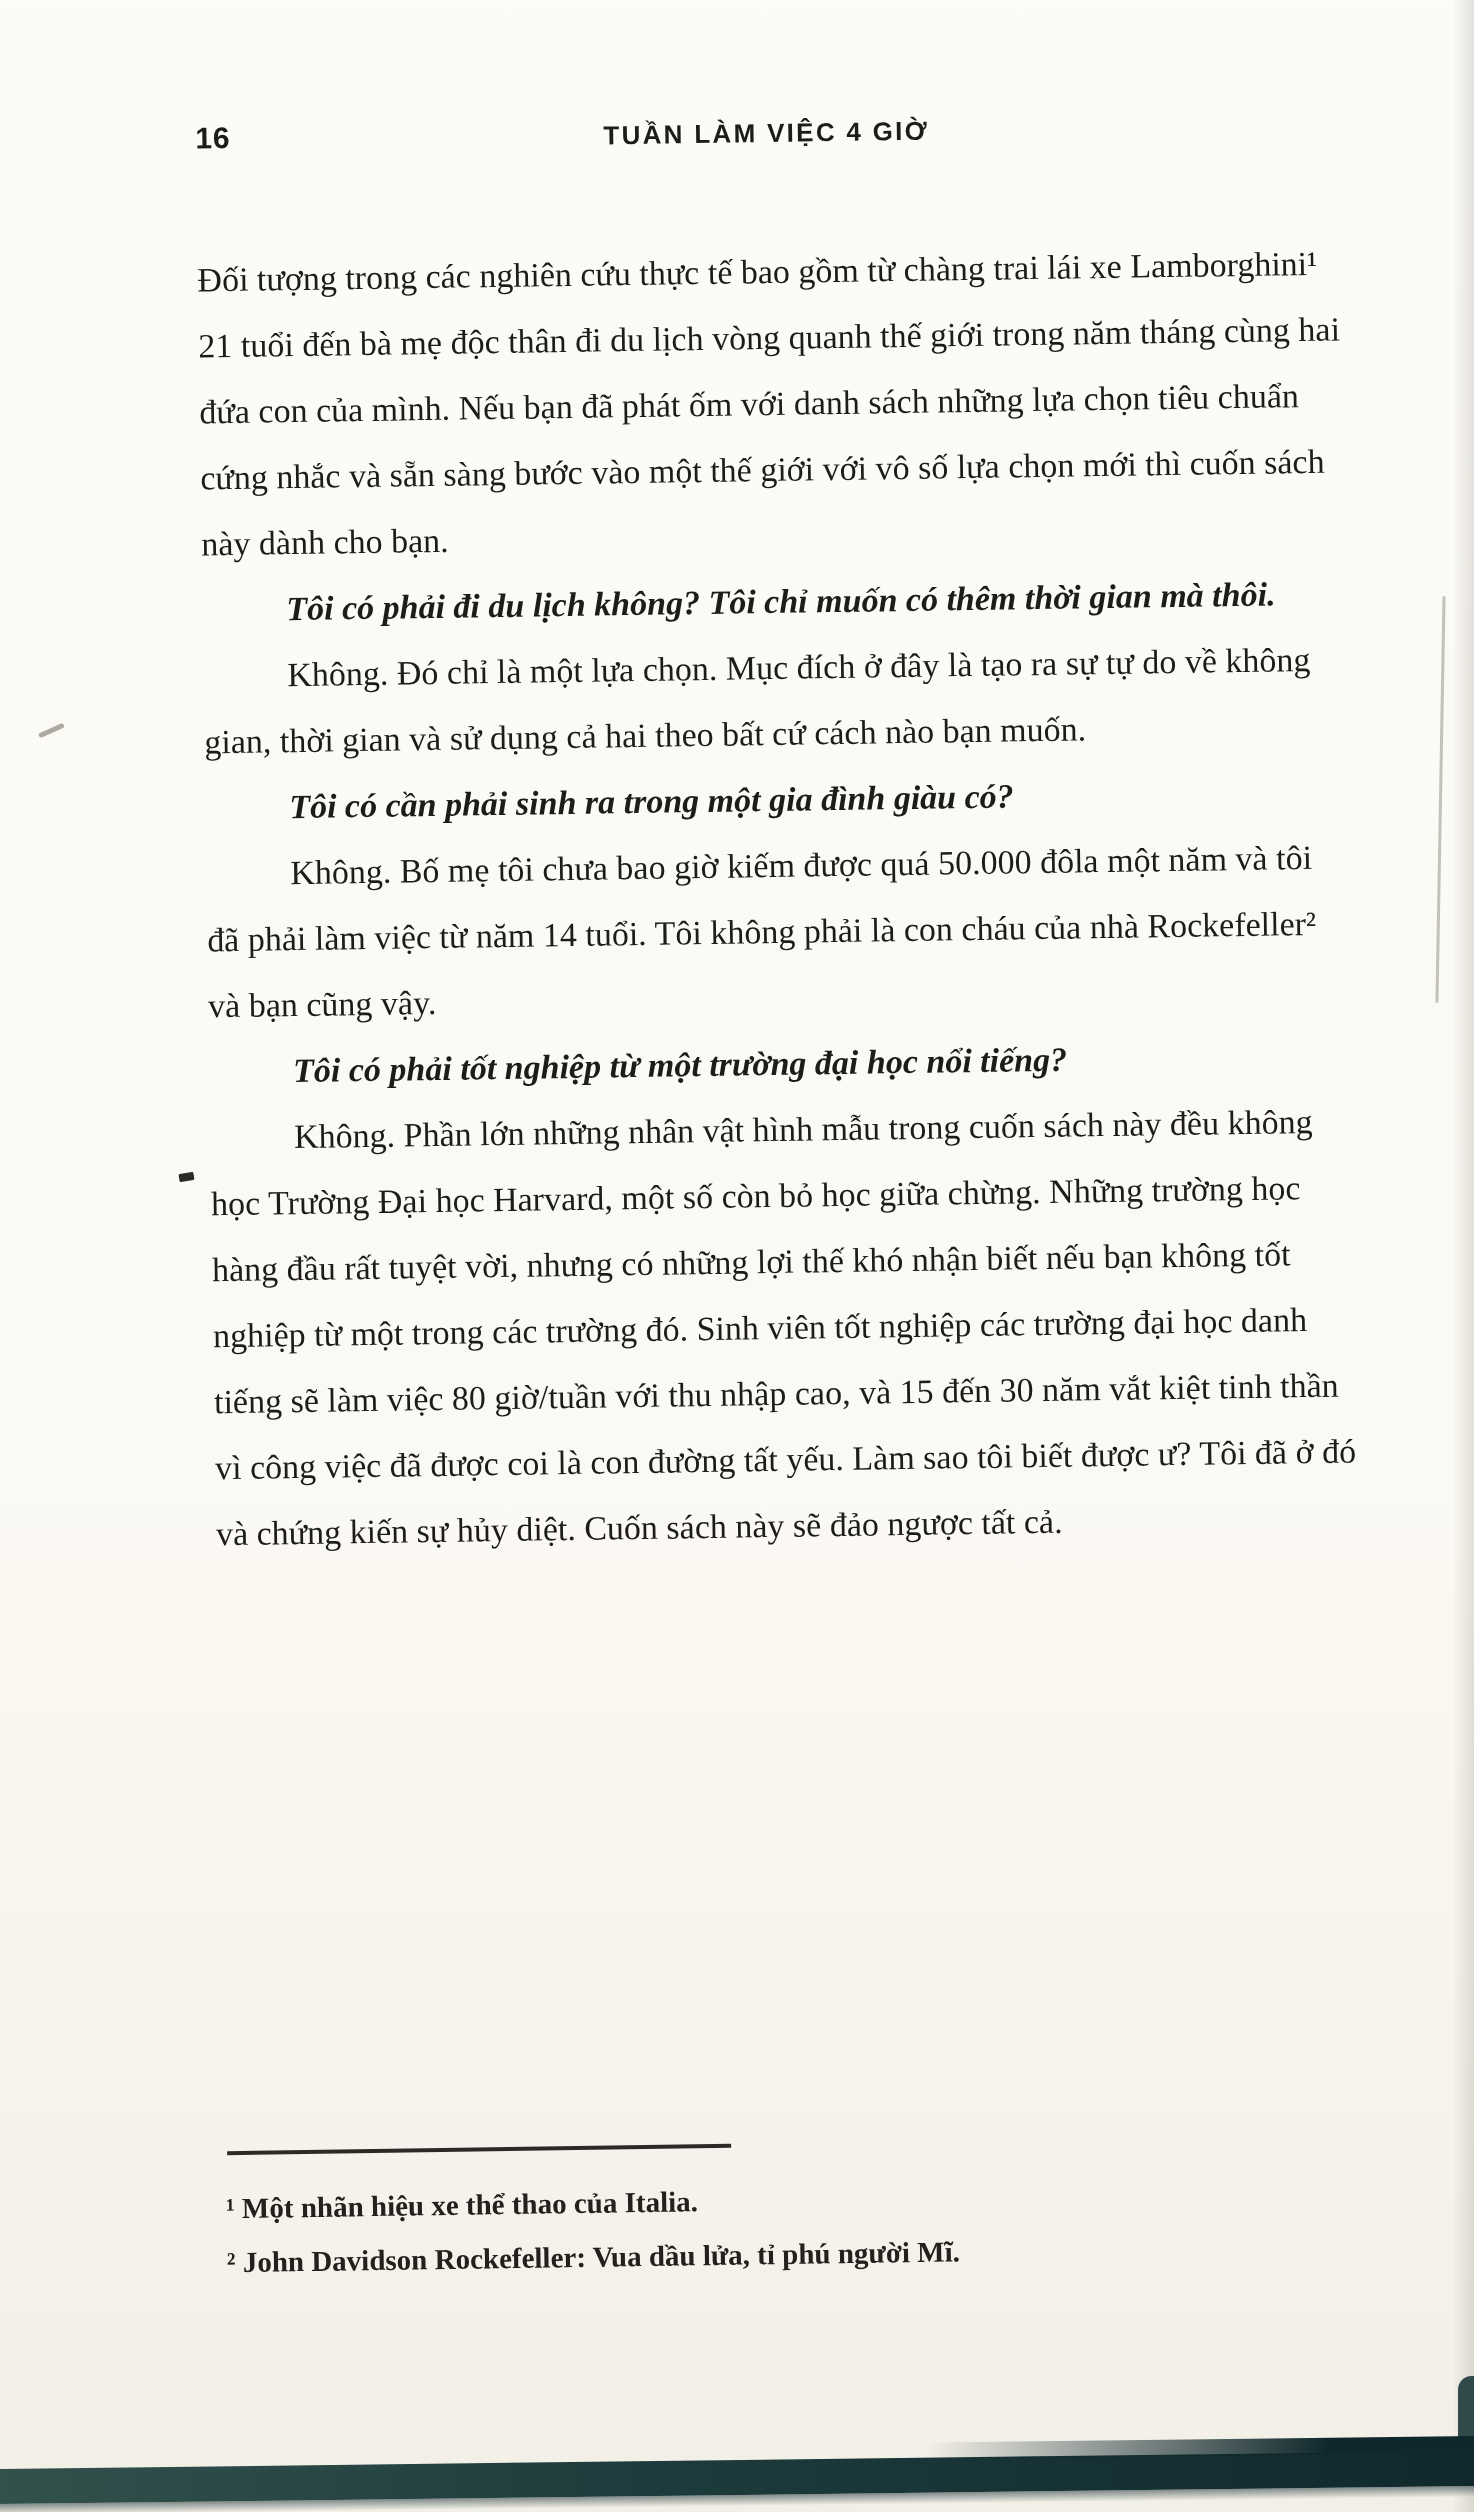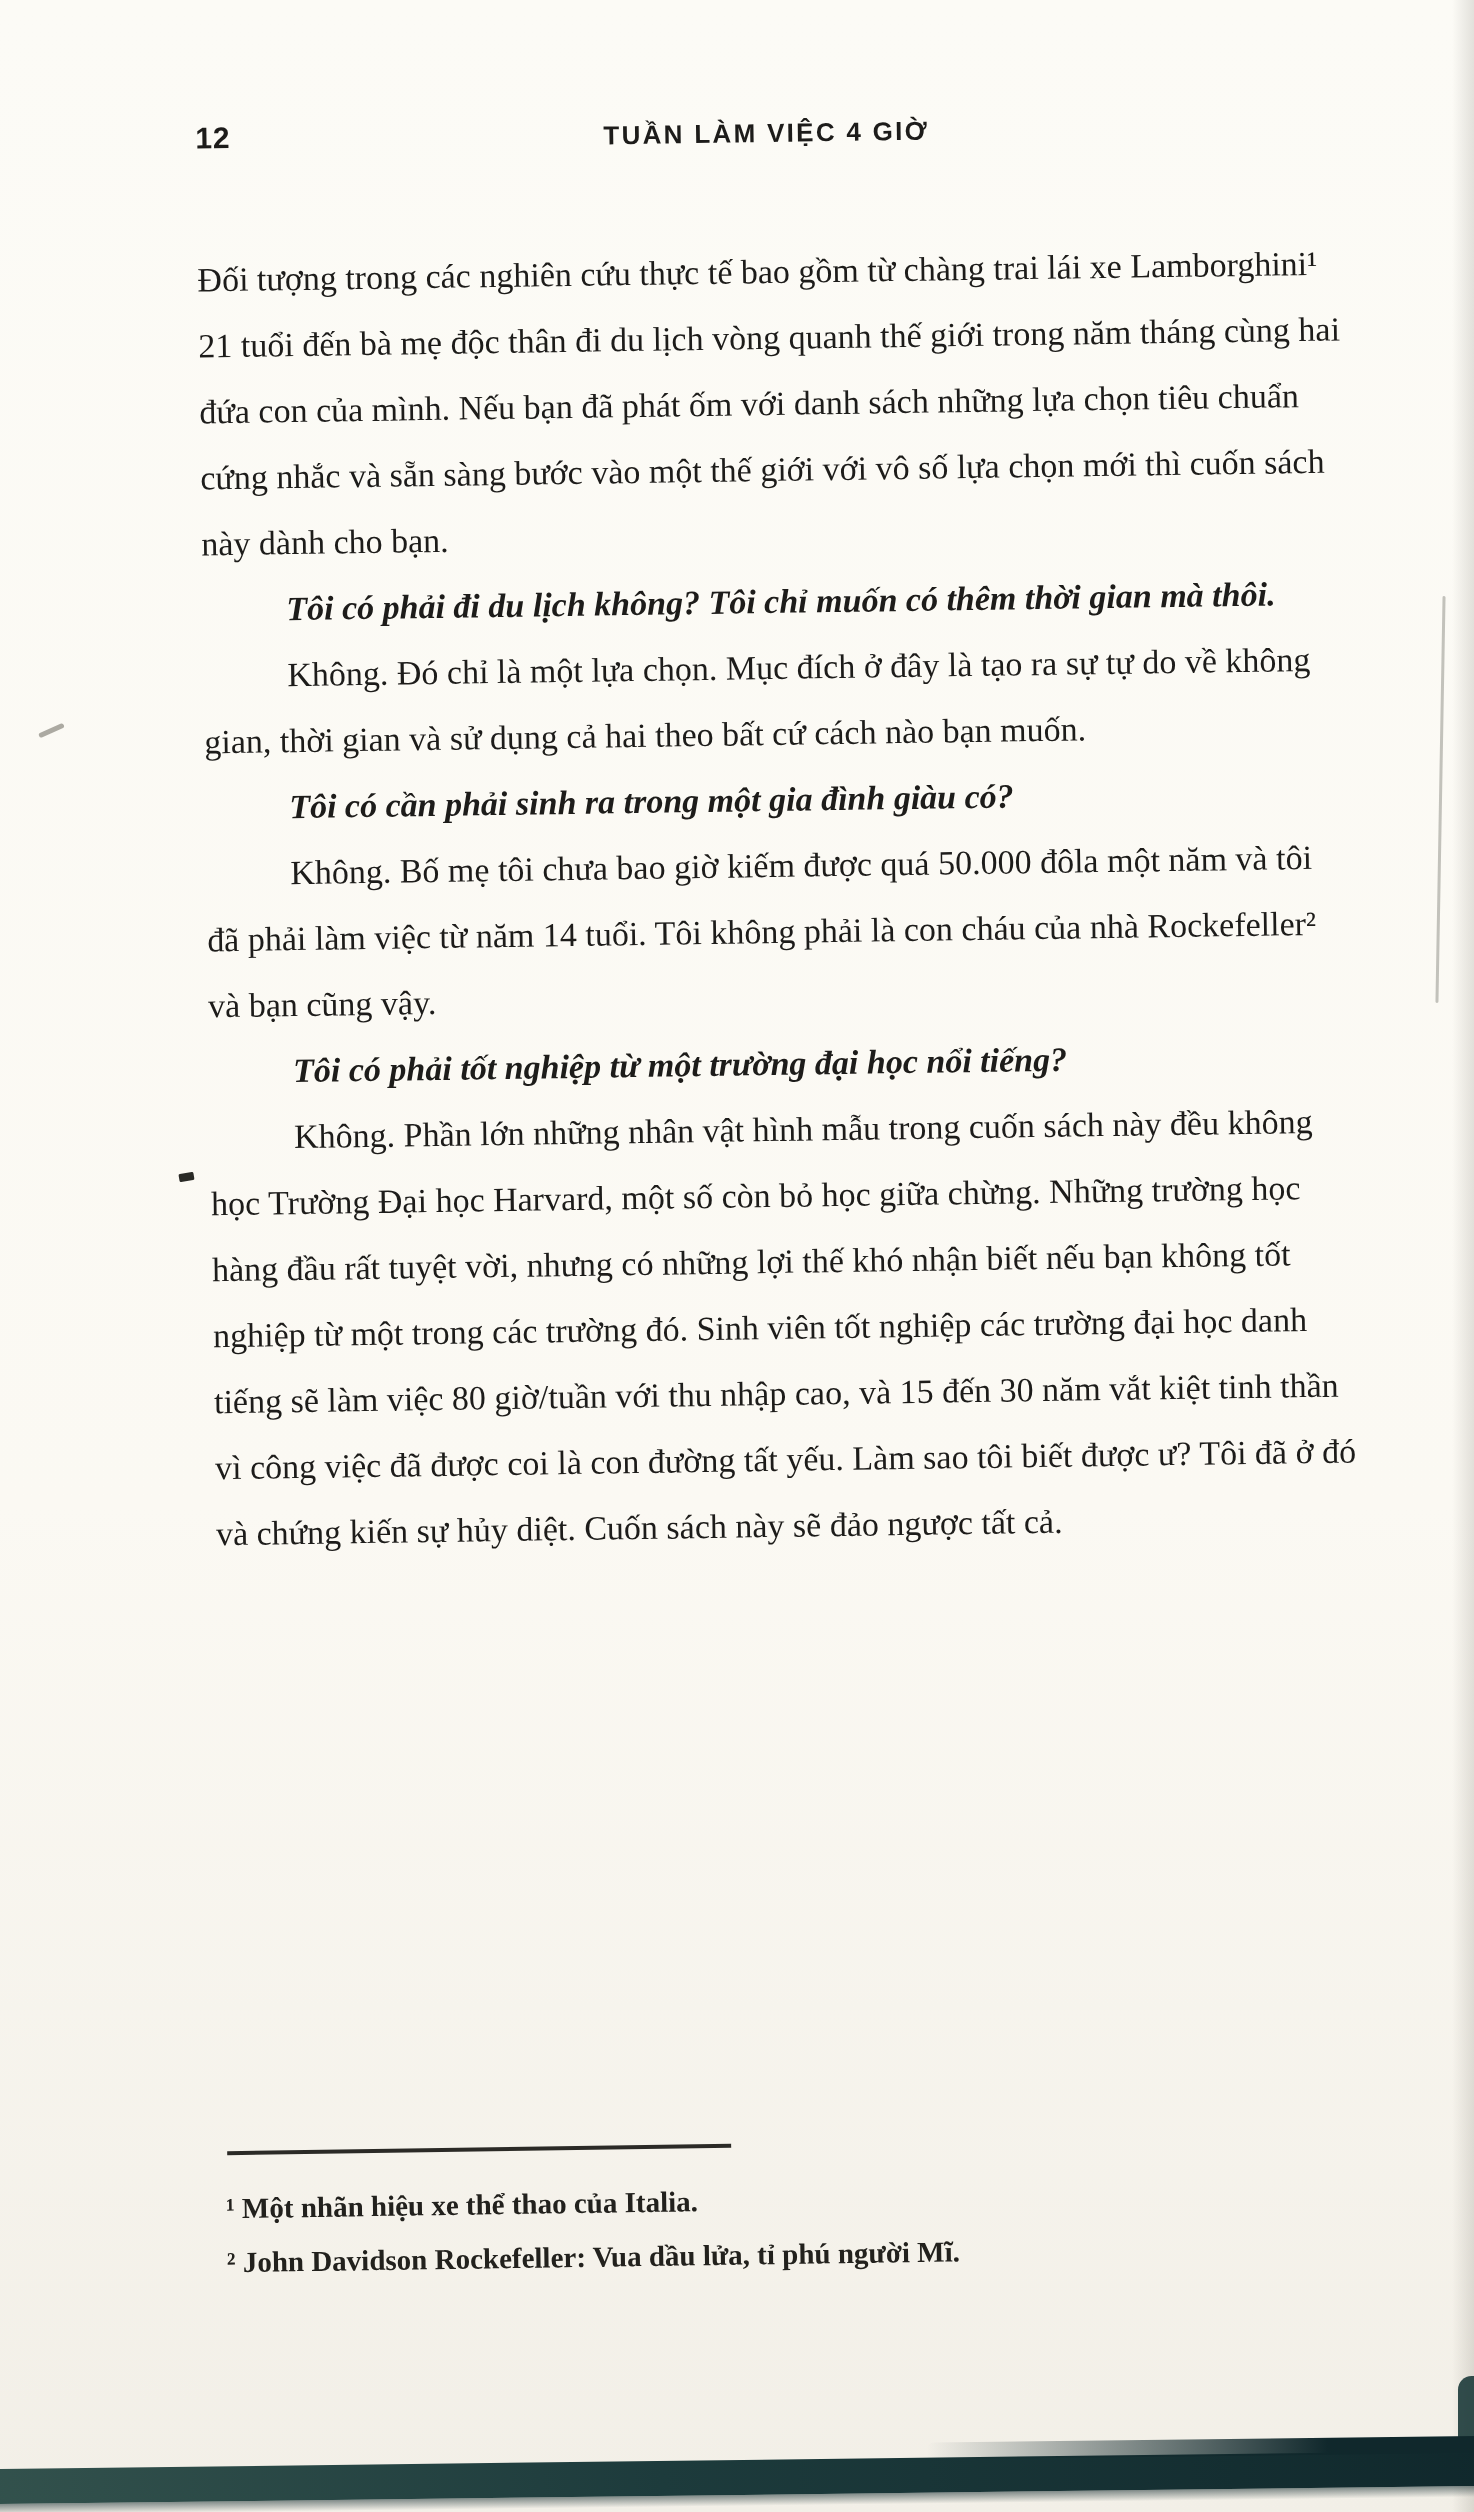--- a/index.html
+++ b/index.html
@@ -184,21 +184,21 @@
   }
 </style>
 </head>
 <body>
 
 <div class="paper"></div>
 
 <div class="content">
 
   <div class="page-header">
-    <span class="page-number">12</span>
+    <span class="page-number">16</span>
     <span class="running-title">TUẦN LÀM VIỆC 4 GIỜ</span>
   </div>
 
   <div class="page-body">
     <p class="para-intro">Đối tượng trong các nghiên cứu thực tế bao gồm từ chàng trai lái xe Lamborghini¹ 21 tuổi đến bà mẹ độc thân đi du lịch vòng quanh thế giới trong năm tháng cùng hai đứa con của mình. Nếu bạn đã phát ốm với danh sách những lựa chọn tiêu chuẩn cứng nhắc và sẵn sàng bước vào một thế giới với vô số lựa chọn mới thì cuốn sách này dành cho bạn.</p>
 
     <p class="question">Tôi có phải đi du lịch không? Tôi chỉ muốn có thêm thời gian mà thôi.</p>
     <p class="answer">Không. Đó chỉ là một lựa chọn. Mục đích ở đây là tạo ra sự tự do về không gian, thời gian và sử dụng cả hai theo bất cứ cách nào bạn muốn.</p>
 
     <p class="question">Tôi có cần phải sinh ra trong một gia đình giàu có?</p>

